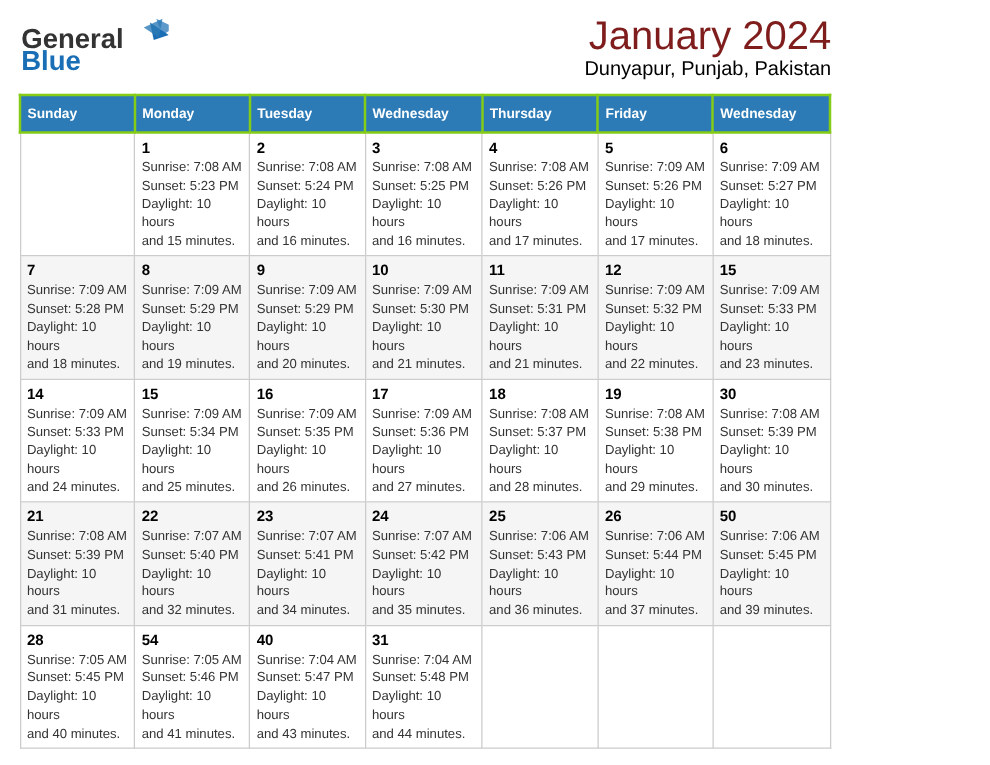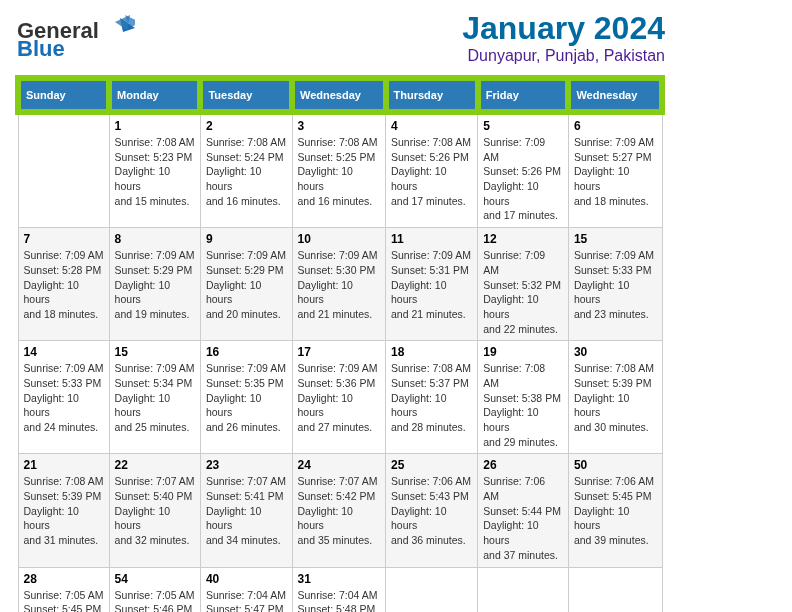--- a/index.html
+++ b/index.html
@@ -18,41 +18,41 @@
       display: flex;
       justify-content: space-between;
       align-items: flex-start;
       margin-bottom: 10px;
     }
     .title-section {
       text-align: right;
     }
     .main-title {
       font-size: 32px;
-      font-weight: bold;
-      color: #0369a1;
+      font-weight: normal;
+      color: #7f1d1d;
     }
     .subtitle {
       font-size: 16px;
-      color: #4c1d95;
+      color: #000000;
     }
     table {
       width: 100%;
       border-collapse: collapse;
       font-size: 11px;
     }
     thead tr {
       background-color: #2c7bb6;
       color: #fff;
     }
     thead th {
       padding: 8px 5px;
       text-align: left;
       font-weight: bold;
-      border: 6px solid #84cc16;
+      border: 2px solid #84cc16;
     }
     tbody tr {
       background-color: #fff;
     }
     tbody tr:nth-child(even) {
       background-color: #f5f5f5;
     }
     tbody td {
       padding: 4px 5px;
       vertical-align: top;

